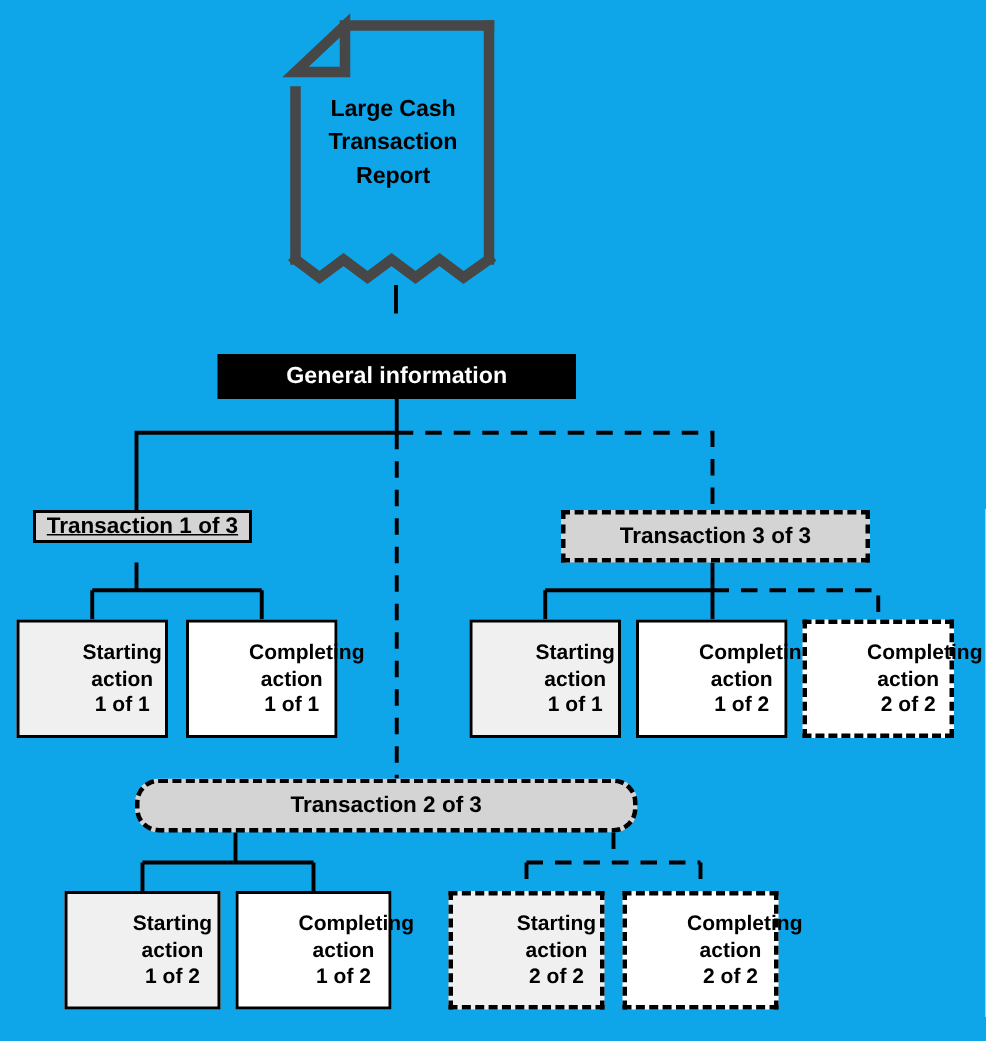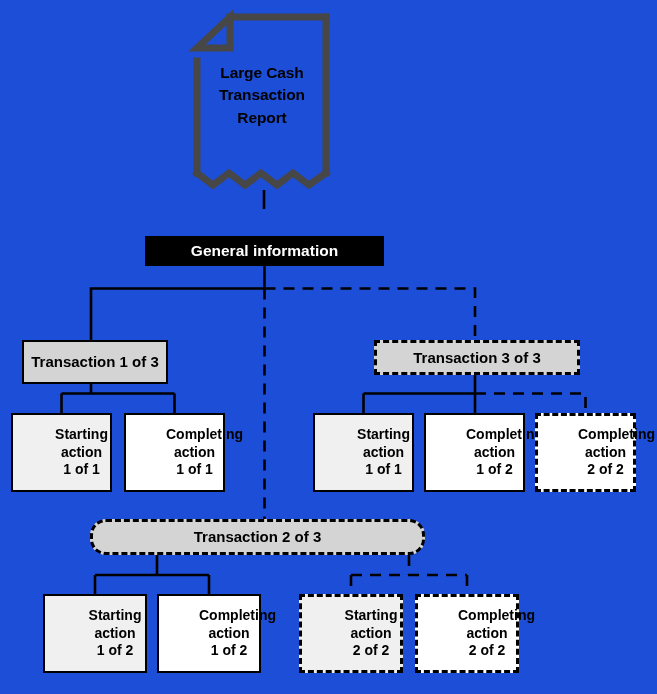--- a/index.html
+++ b/index.html
@@ -7,21 +7,21 @@
     padding: 0;
     background: #ffffff;
   }
   body {
     font-family: "Liberation Sans", sans-serif;
   }
   #canvas {
     position: relative;
     width: 657px;
     height: 694px;
-    background: #1d4ed8;
+    background: #0ea5e9;
     overflow: hidden;
   }
   #wires {
     position: absolute;
     left: 0;
     top: 0;
     width: 657px;
     height: 694px;
     pointer-events: none;
   }
@@ -152,21 +152,21 @@
     </g>
   </svg>
   <div class="doc-title">Large Cash
 Transaction
 Report</div>
 
   <div class="node n-general" style="left:145px; top:209px; width:239px; height:30px;">
     <span class="lbl">General information</span>
   </div>
 
-  <div class="node n-trans" style="left:22px; top:340px; width:146px; height:44px;">
+  <div class="node n-trans" style="left:22px; top:340px; width:146px; height:22px;text-decoration:underline;">
     <span class="lbl">Transaction 1 of 3</span>
   </div>
 
   <div class="node n-trans dashed" style="left:374px; top:340px; width:206px; height:35px;">
     <span class="lbl">Transaction 3 of 3</span>
   </div>
 
   <div class="node n-trans dashed" style="left:90px; top:519px; width:335px; height:36px;border-radius:16px;">
     <span class="lbl">Transaction 2 of 3</span>
   </div>

